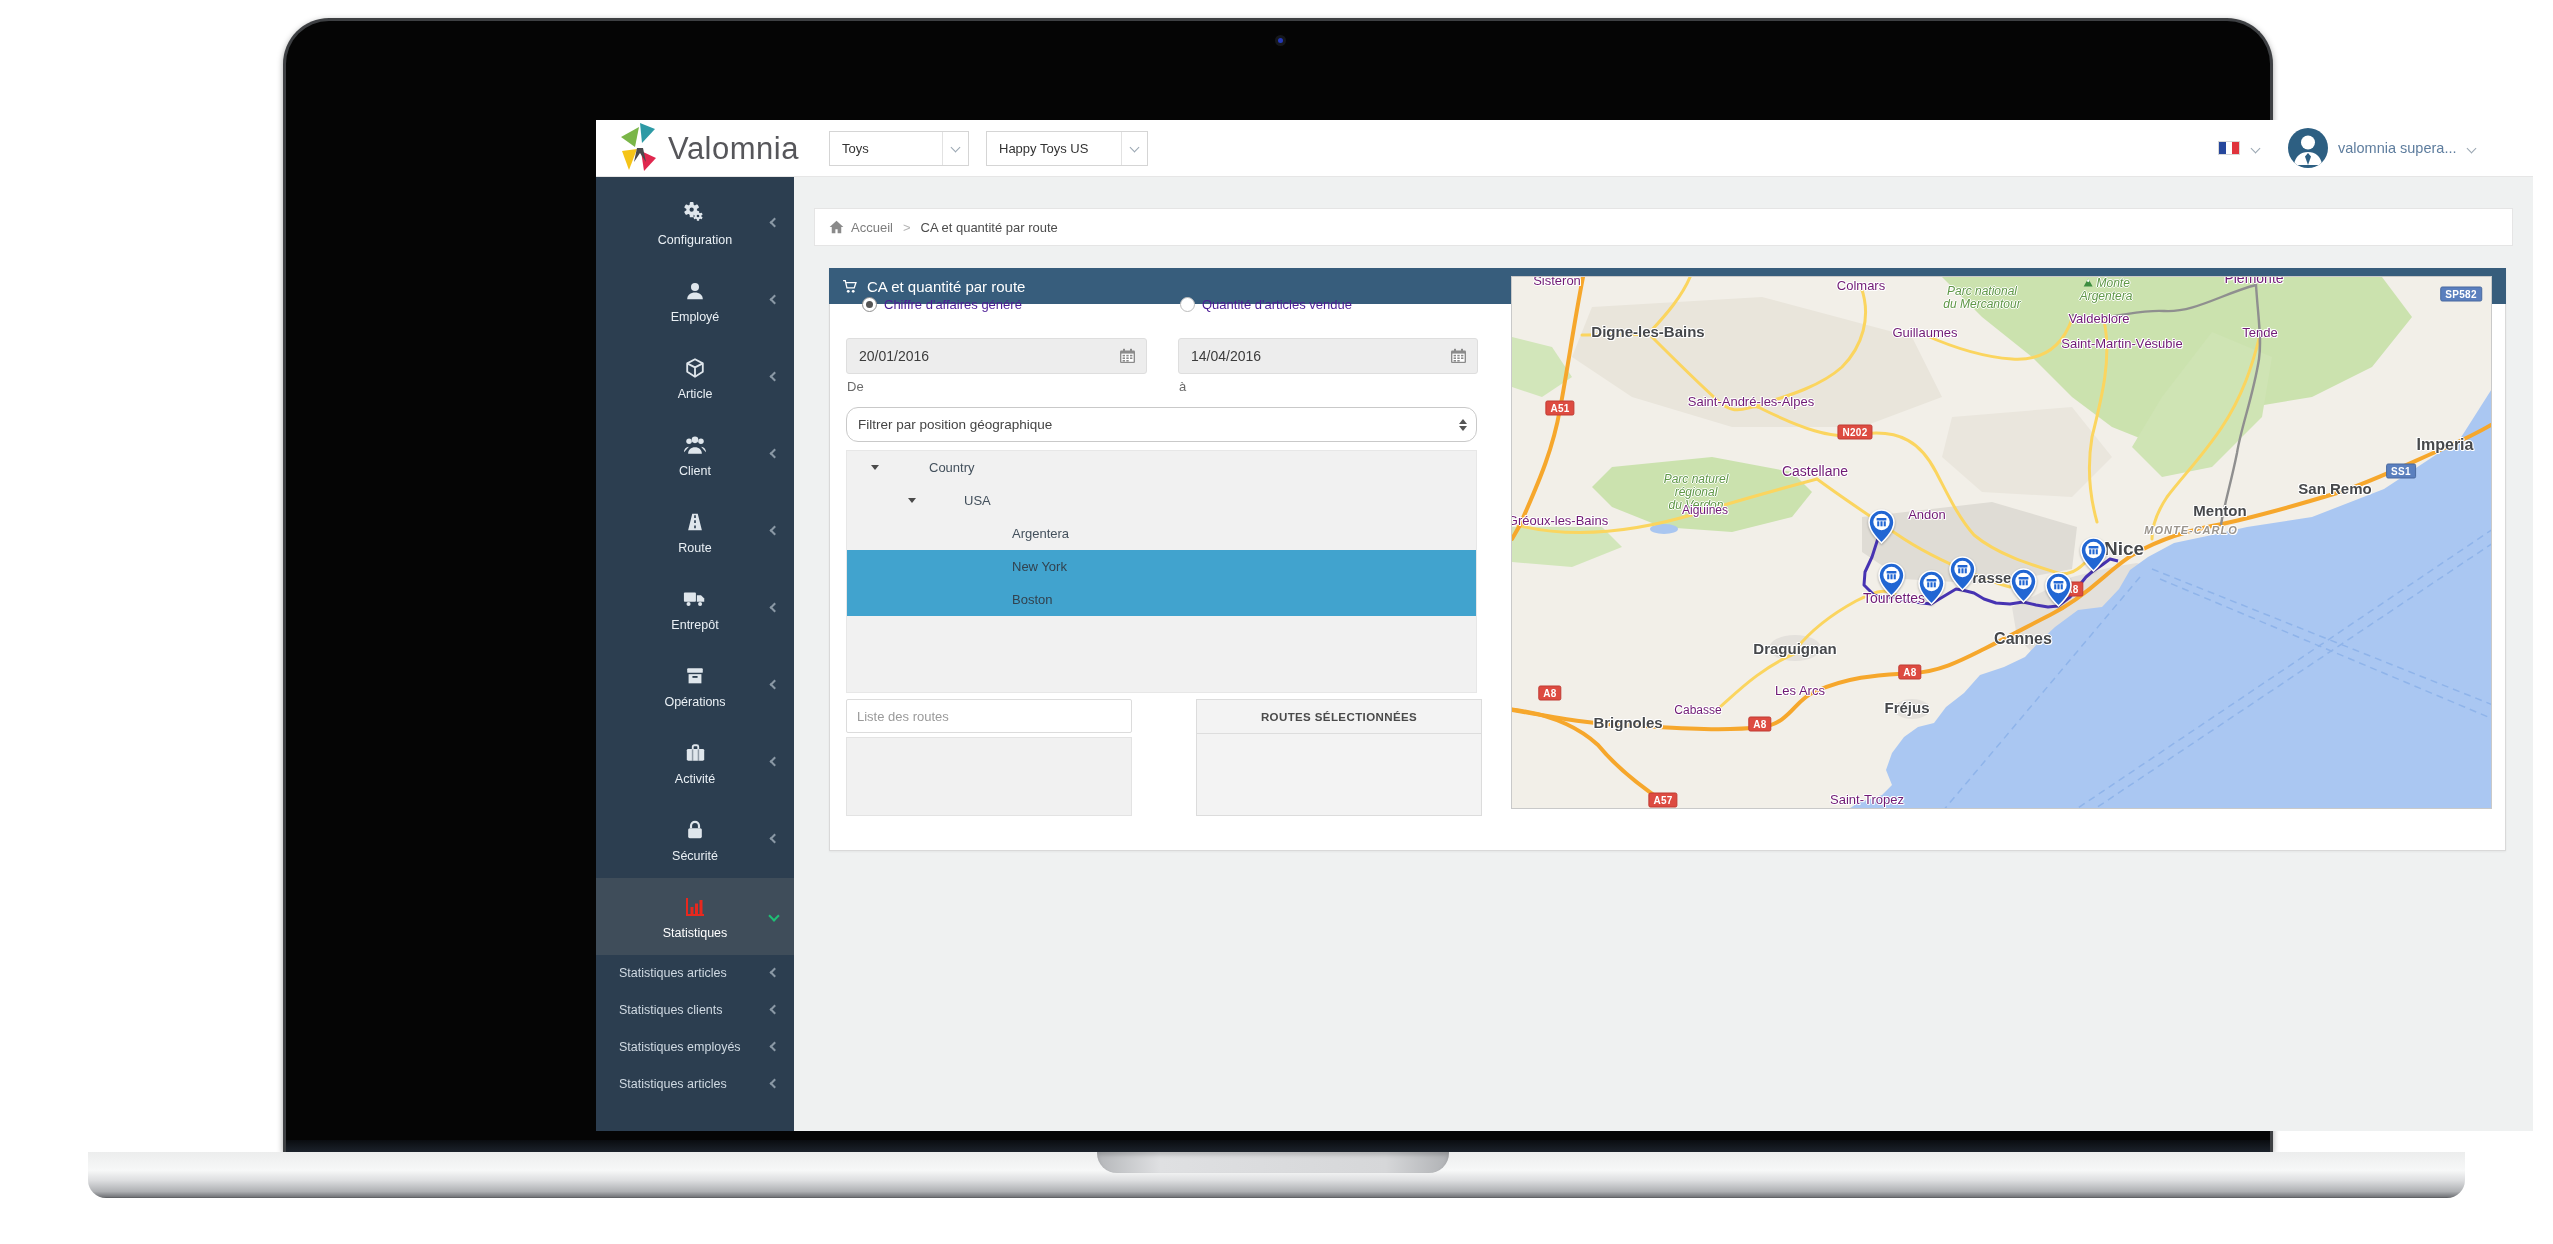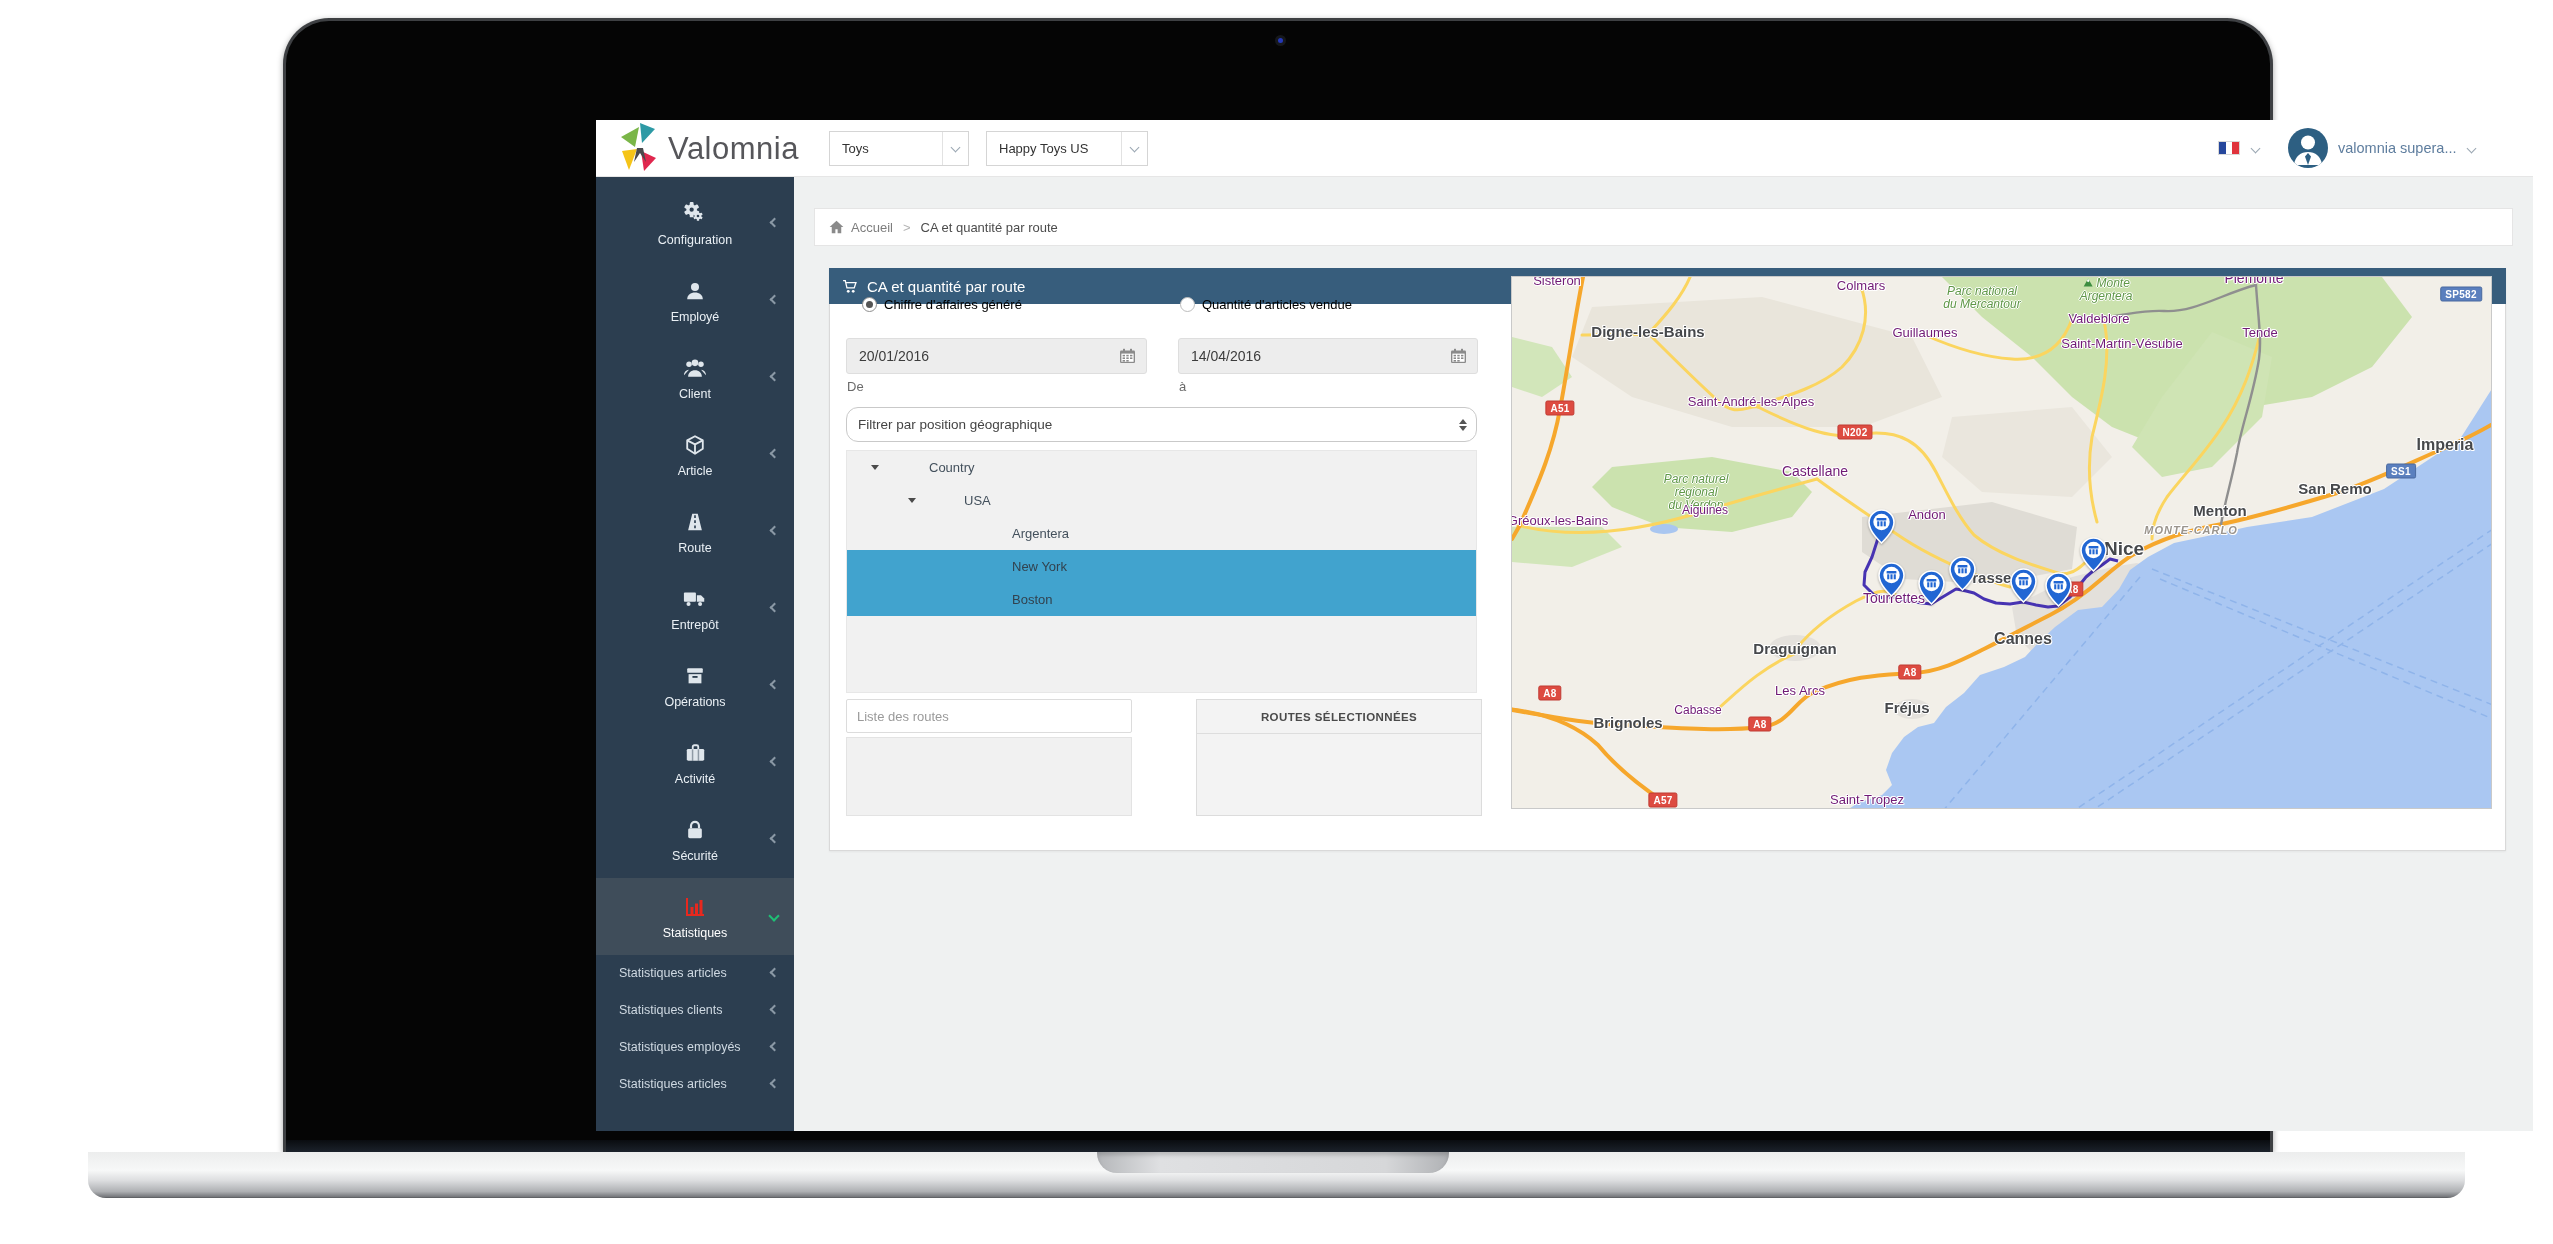--- a/index.html
+++ b/index.html
@@ -65,21 +65,21 @@
   .bc-home{margin-right:7px;display:flex;}
 
   .panel{position:absolute;left:35px;top:91px;width:1677px;height:583px;background:#fff;border:1px solid #d9d9d9;
     box-shadow:0 1px 2px rgba(0,0,0,.05);}
   .panel-header{position:absolute;left:-1px;top:-1px;width:1677px;height:36px;background:#375d7c;color:#fff;
     display:flex;align-items:center;padding-left:13px;font-size:15px;}
   .panel-header .ic{margin-right:9px;display:flex;}
 
   
   .radio-row{position:absolute;top:28px;}
-  .radio{display:flex;align-items:center;font-size:13px;color:#000000;}
+  .radio{display:flex;align-items:center;font-size:13px;color:#4c1d95;}
   .radio .dot{width:15px;height:15px;border-radius:50%;background:#fff;border:1px solid #8f8f8f;margin-right:7px;position:relative;}
   .radio .dot.on:after{content:"";position:absolute;left:3px;top:3px;width:7px;height:7px;border-radius:50%;background:#555;}
   .radio .dot.off{border-color:#bdbdbd;}
   .r1{left:32px;}.r2{left:350px;}
   .date-field{position:absolute;top:69px;height:36px;background:#ededed;border:1px solid #dedede;border-radius:3px;
     font-size:14px;color:#3c3c3c;display:flex;align-items:center;}
   .date-field .val{flex:1;padding-left:12px;}
   .date-field .cal{width:38px;display:flex;align-items:center;justify-content:center;}
   .d1{left:16px;width:301px;}.d2{left:348px;width:300px;}
   .date-lbl{position:absolute;top:110px;font-size:13px;color:#6a6a6a;}
@@ -201,38 +201,38 @@
             <svg width="22" height="22" viewBox="0 0 24 24" fill="#dfe6ec">
               <circle cx="12" cy="7.6" r="4.4"></circle>
               <path d="M3.5 21c0-4.8 3.8-7.4 8.5-7.4s8.5 2.6 8.5 7.4z"></path>
             </svg>
           </span>
           <span class="sb-lbl">Employé</span>
           <span class="side-chev chev-left"></span>
         </div>
         <div class="sb-item">
           <span class="sb-ic">
+            <svg width="22" height="22" viewBox="0 0 24 24">
+              <path d="M12 2.5 20.5 7v9L12 21.5 3.5 16V7z" fill="none" stroke="#dfe6ec" stroke-width="2" stroke-linejoin="round"></path>
+              <path d="M3.5 7l8.5 4.3L20.5 7M12 11.3V21.5" fill="none" stroke="#dfe6ec" stroke-width="2"></path>
+            </svg>
+          </span>
+          <span class="sb-lbl">Article</span>
+          <span class="side-chev chev-left"></span>
+        </div>
+        <div class="sb-item">
+          <span class="sb-ic">
             <svg width="24" height="22" viewBox="0 0 26 24" fill="#dfe6ec">
               <circle cx="6.5" cy="8" r="3"></circle>
               <circle cx="19.5" cy="8" r="3"></circle>
               <circle cx="13" cy="6.4" r="3.6"></circle>
               <path d="M1 20c0-3.6 2.4-5.7 5.4-6M25 20c0-3.6-2.4-5.7-5.4-6M5.5 21.5c0-4.3 3.2-7 7.5-7s7.5 2.7 7.5 7z"></path>
             </svg>
           </span>
           <span class="sb-lbl">Client</span>
-          <span class="side-chev chev-left"></span>
-        </div>
-        <div class="sb-item">
-          <span class="sb-ic">
-            <svg width="22" height="22" viewBox="0 0 24 24">
-              <path d="M12 2.5 20.5 7v9L12 21.5 3.5 16V7z" fill="none" stroke="#dfe6ec" stroke-width="2" stroke-linejoin="round"></path>
-              <path d="M3.5 7l8.5 4.3L20.5 7M12 11.3V21.5" fill="none" stroke="#dfe6ec" stroke-width="2"></path>
-            </svg>
-          </span>
-          <span class="sb-lbl">Article</span>
           <span class="side-chev chev-left"></span>
         </div>
         <div class="sb-item">
           <span class="sb-ic">
             <svg width="22" height="22" viewBox="0 0 24 24">
               <path d="M9 3h6l4.5 18h-15z" fill="#dfe6ec"></path>
               <path d="M12 4.5v15.5" stroke="#2c3e50" stroke-width="1.8" stroke-dasharray="3 2.6"></path>
             </svg>
           </span>
           <span class="sb-lbl">Route</span>

